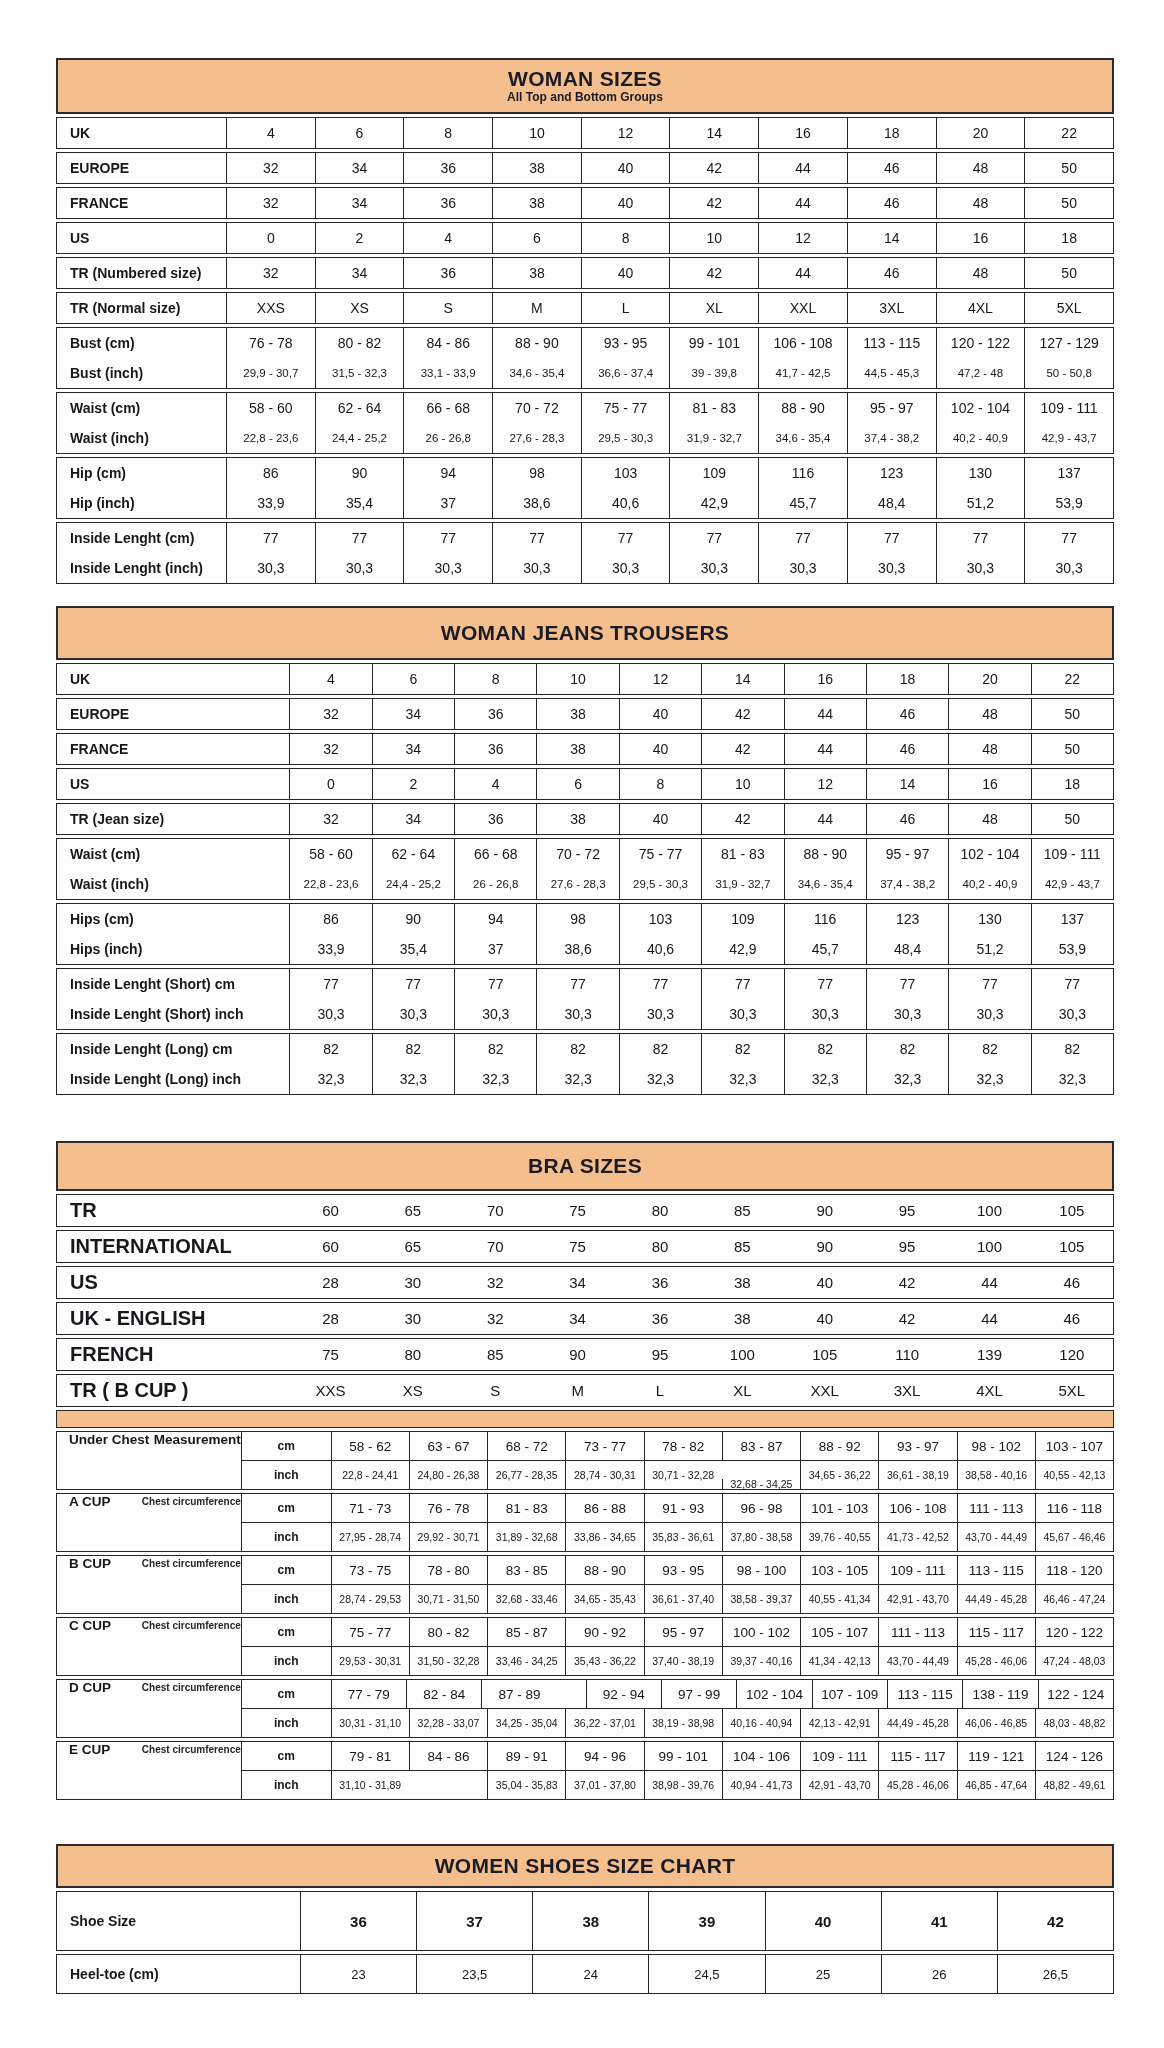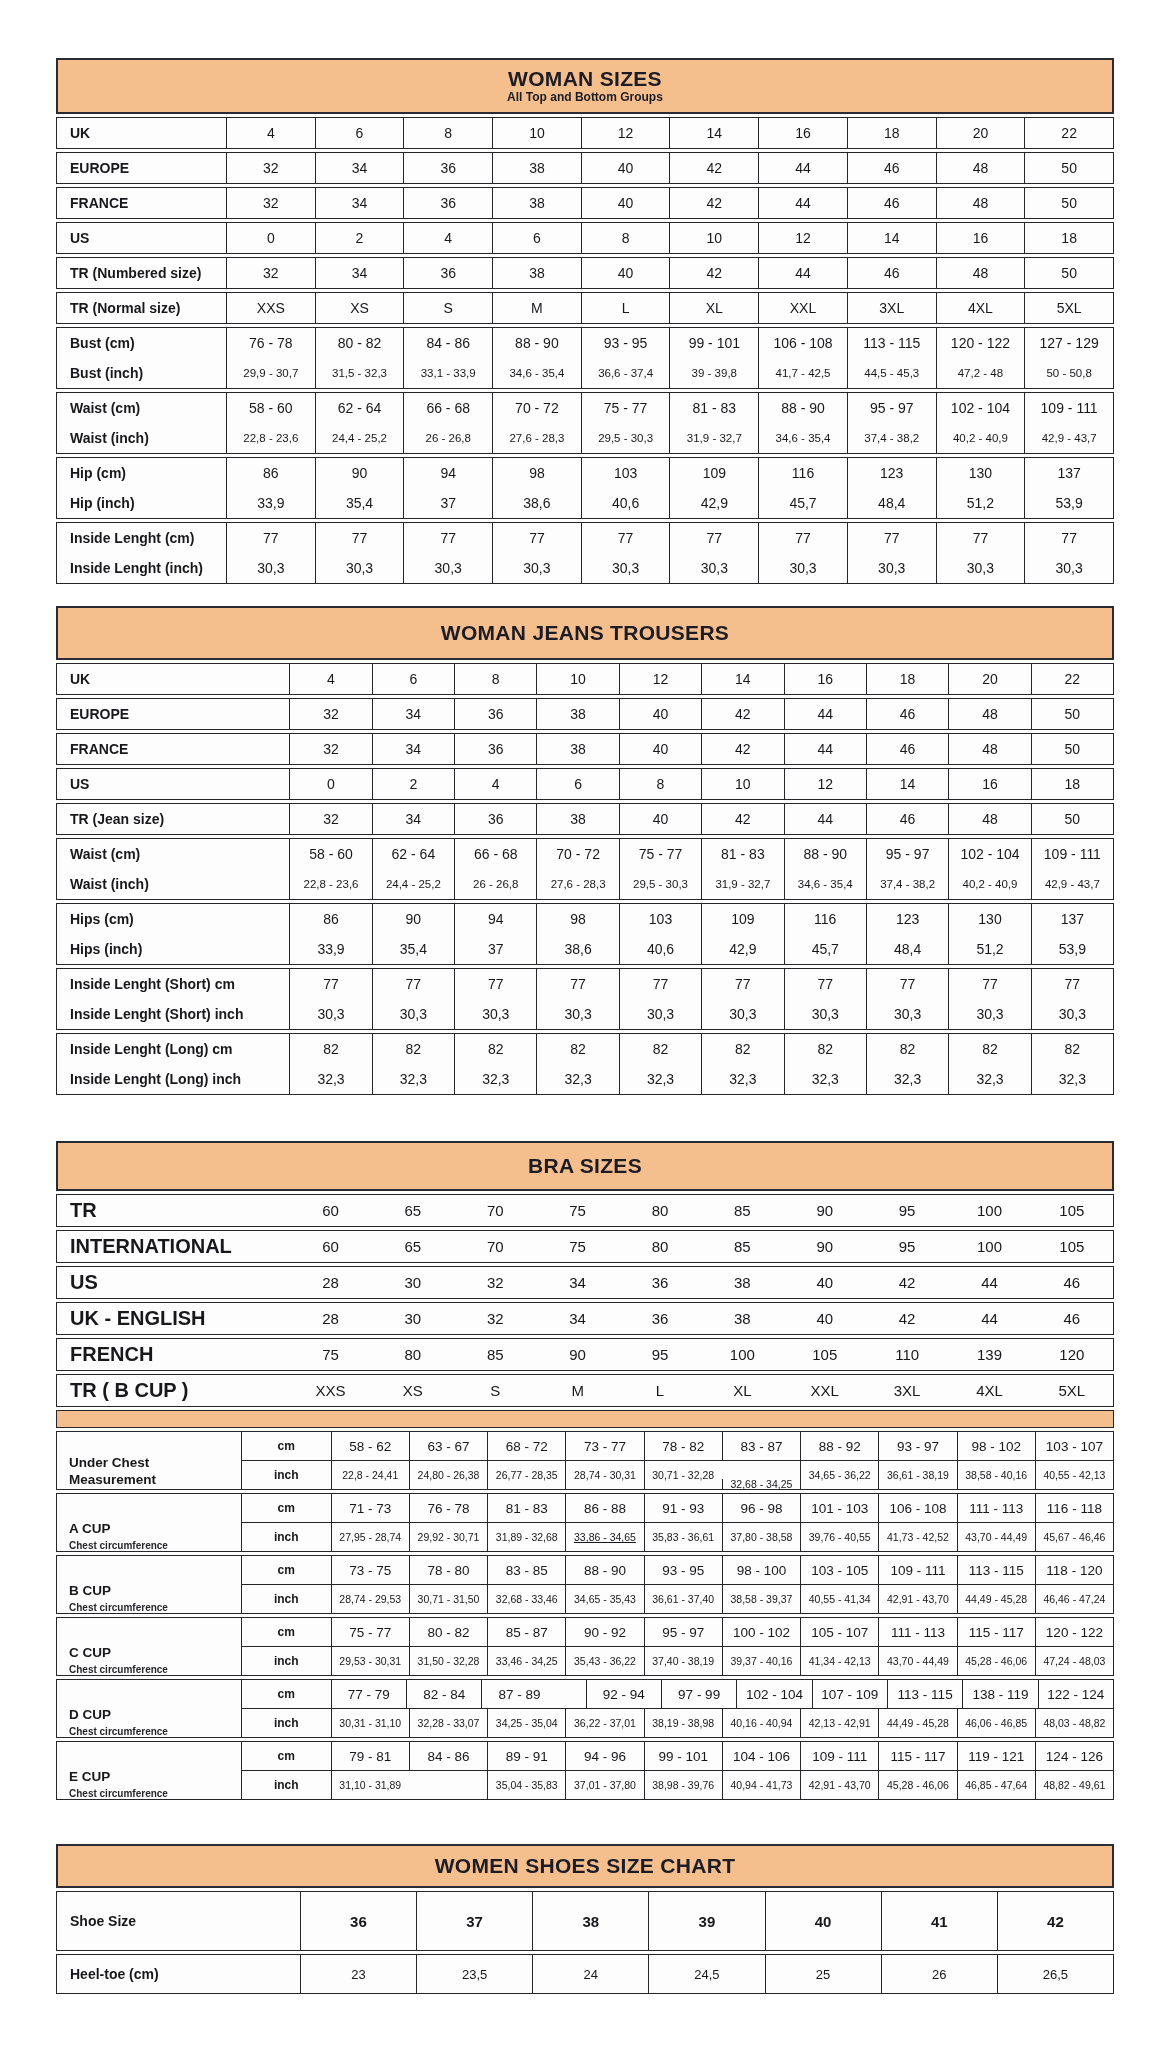--- a/index.html
+++ b/index.html
@@ -23,21 +23,21 @@
   .plain .row .cell + .cell{border-left:none;}
   .lab{justify-content:flex-start;padding-left:13px;font-weight:bold;font-size:14px;}
   .plain .lab{font-size:20px;}
   .row.small .val{font-size:11.5px;}
   .val{font-size:14px;}
   .plain .val{font-size:15px;}
   .bval{font-weight:bold;font-size:15px;}
   .hval{font-size:13px;}
   .sep{height:18px;background:#F5BE8D;border:1.5px solid #26262a;margin-bottom:3px;box-sizing:border-box;}
   .bra{display:flex;}
-  .bra-lab{box-sizing:border-box;border-right:1.6px solid #26262a;display:flex;flex-direction:column;justify-content:flex-end;padding-left:12px;}
+  .bra-lab{box-sizing:border-box;border-right:1.6px solid #26262a;display:flex;flex-direction:row;justify-content:space-between;padding-left:12px;}
   .bl-t{font-weight:bold;font-size:13.5px;line-height:1.25;}
   .bl-s{font-size:10px;font-weight:600;color:#26262a;margin-top:2px;}
   .bra-main{flex:1;display:flex;flex-direction:column;min-width:0;}
   .bra-main .row + .row{border-top:1.6px solid #26262a;}
   .unit{font-weight:bold;font-size:12px;}
   #tbl-bra-sizes .bra-main .row.small .val{font-size:10.5px;}
   #tbl-bra-sizes .bra-main .val{font-size:13.5px;}
 </style>
 </head>
 <body>
@@ -589,21 +589,21 @@
             <div class="cell val" style="flex: 1 1 0%;">101 - 103</div>
             <div class="cell val" style="flex: 1 1 0%;">106 - 108</div>
             <div class="cell val" style="flex: 1 1 0%;">111 - 113</div>
             <div class="cell val" style="flex: 1 1 0%;">116 - 118</div>
           </div>
           <div class="row small" style="height: 28px;">
             <div class="cell unit" style="flex: 0 0 10.2%;">inch</div>
             <div class="cell val" style="flex: 1 1 0%;">27,95 - 28,74</div>
             <div class="cell val" style="flex: 1 1 0%;">29,92 - 30,71</div>
             <div class="cell val" style="flex: 1 1 0%;">31,89 - 32,68</div>
-            <div class="cell val" style="flex: 1 1 0%; text-decoration: underline;">33,86 - 34,65</div>
+            <div class="cell val" style="flex: 1 1 0%;">33,86 - 34,65</div>
             <div class="cell val" style="flex: 1 1 0%;">35,83 - 36,61</div>
             <div class="cell val" style="flex: 1 1 0%;">37,80 - 38,58</div>
             <div class="cell val" style="flex: 1 1 0%;">39,76 - 40,55</div>
             <div class="cell val" style="flex: 1 1 0%;">41,73 - 42,52</div>
             <div class="cell val" style="flex: 1 1 0%;">43,70 - 44,49</div>
             <div class="cell val" style="flex: 1 1 0%;">45,67 - 46,46</div>
           </div>
         </div>
       </div>
       <div class="grp bra vline">

